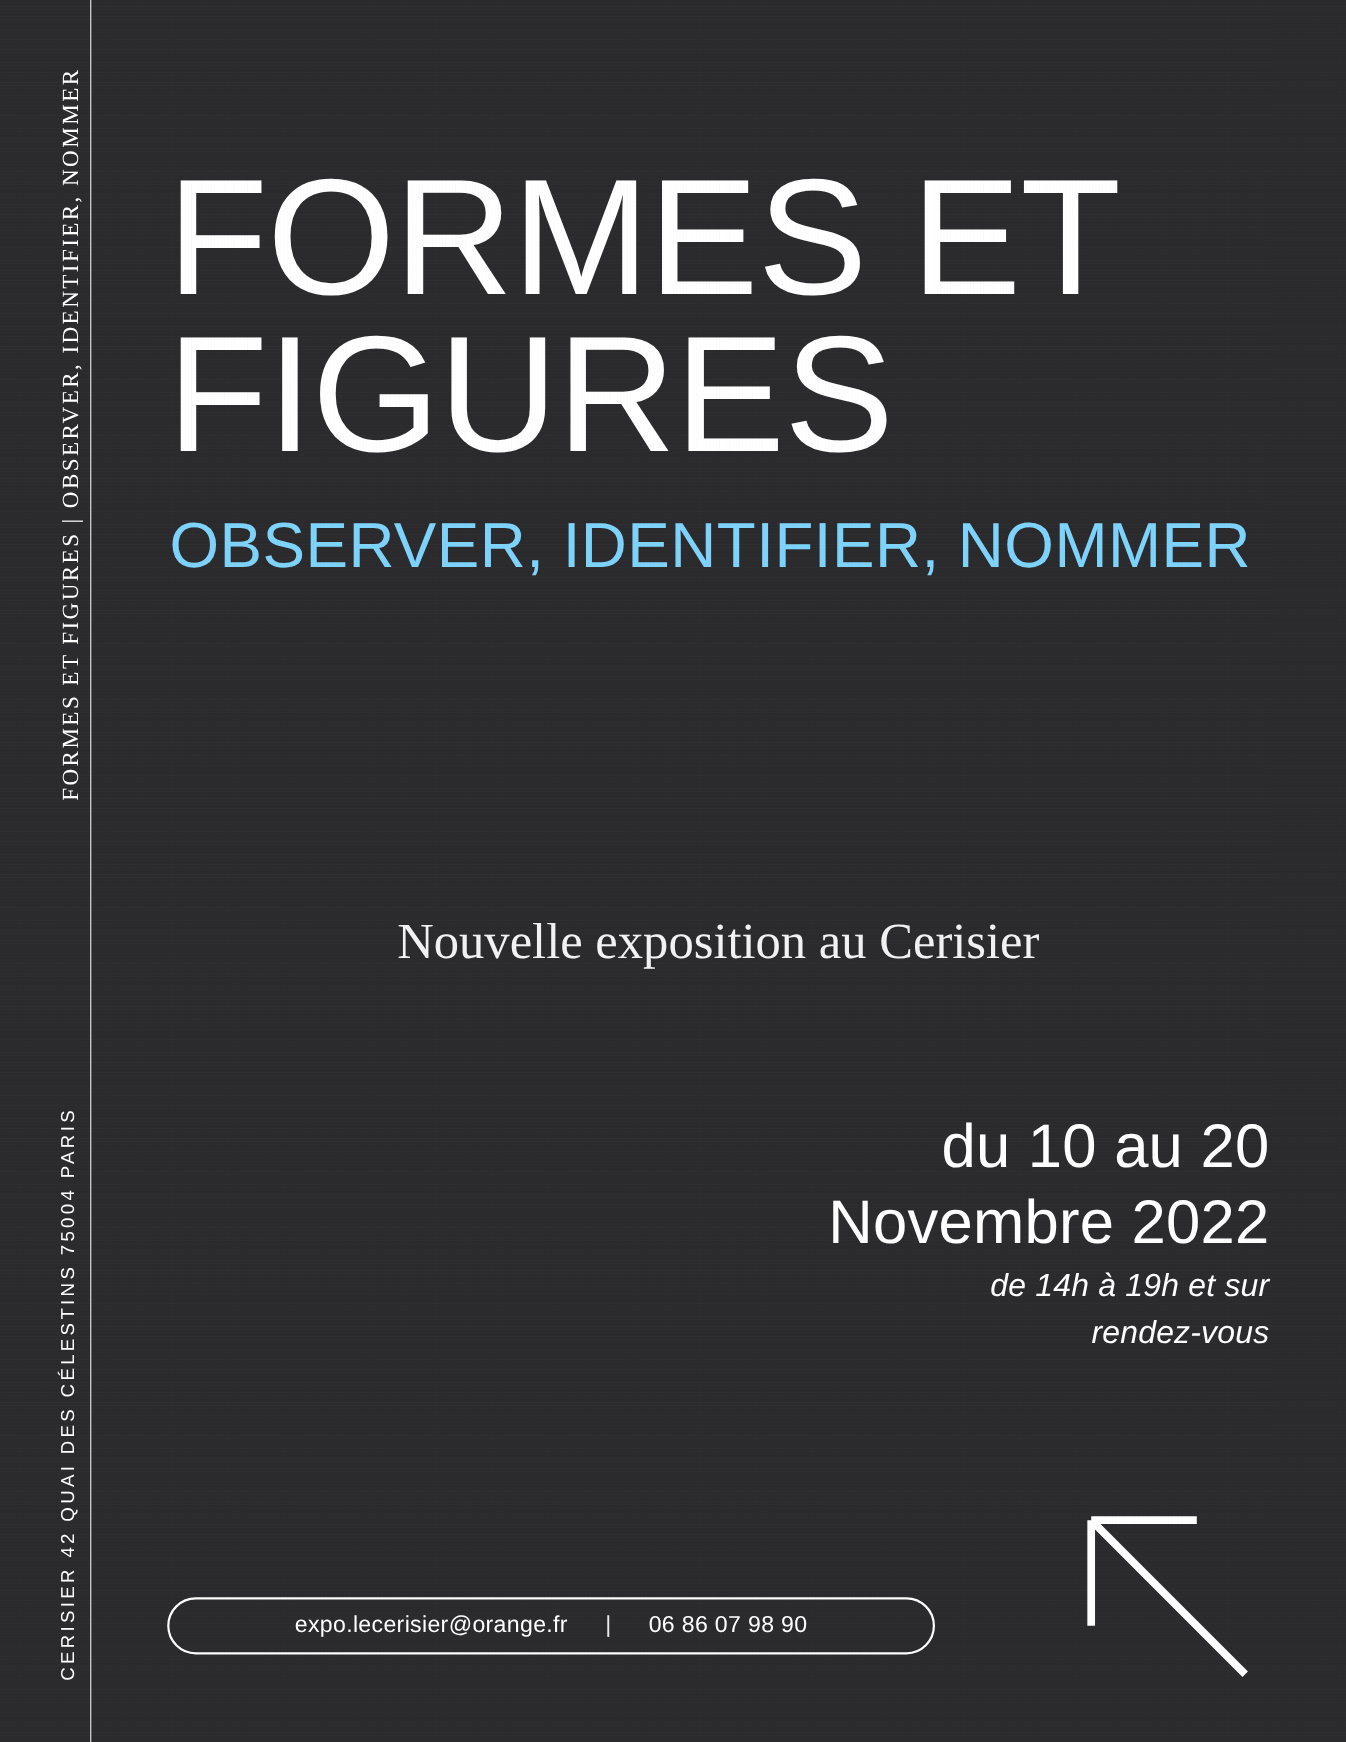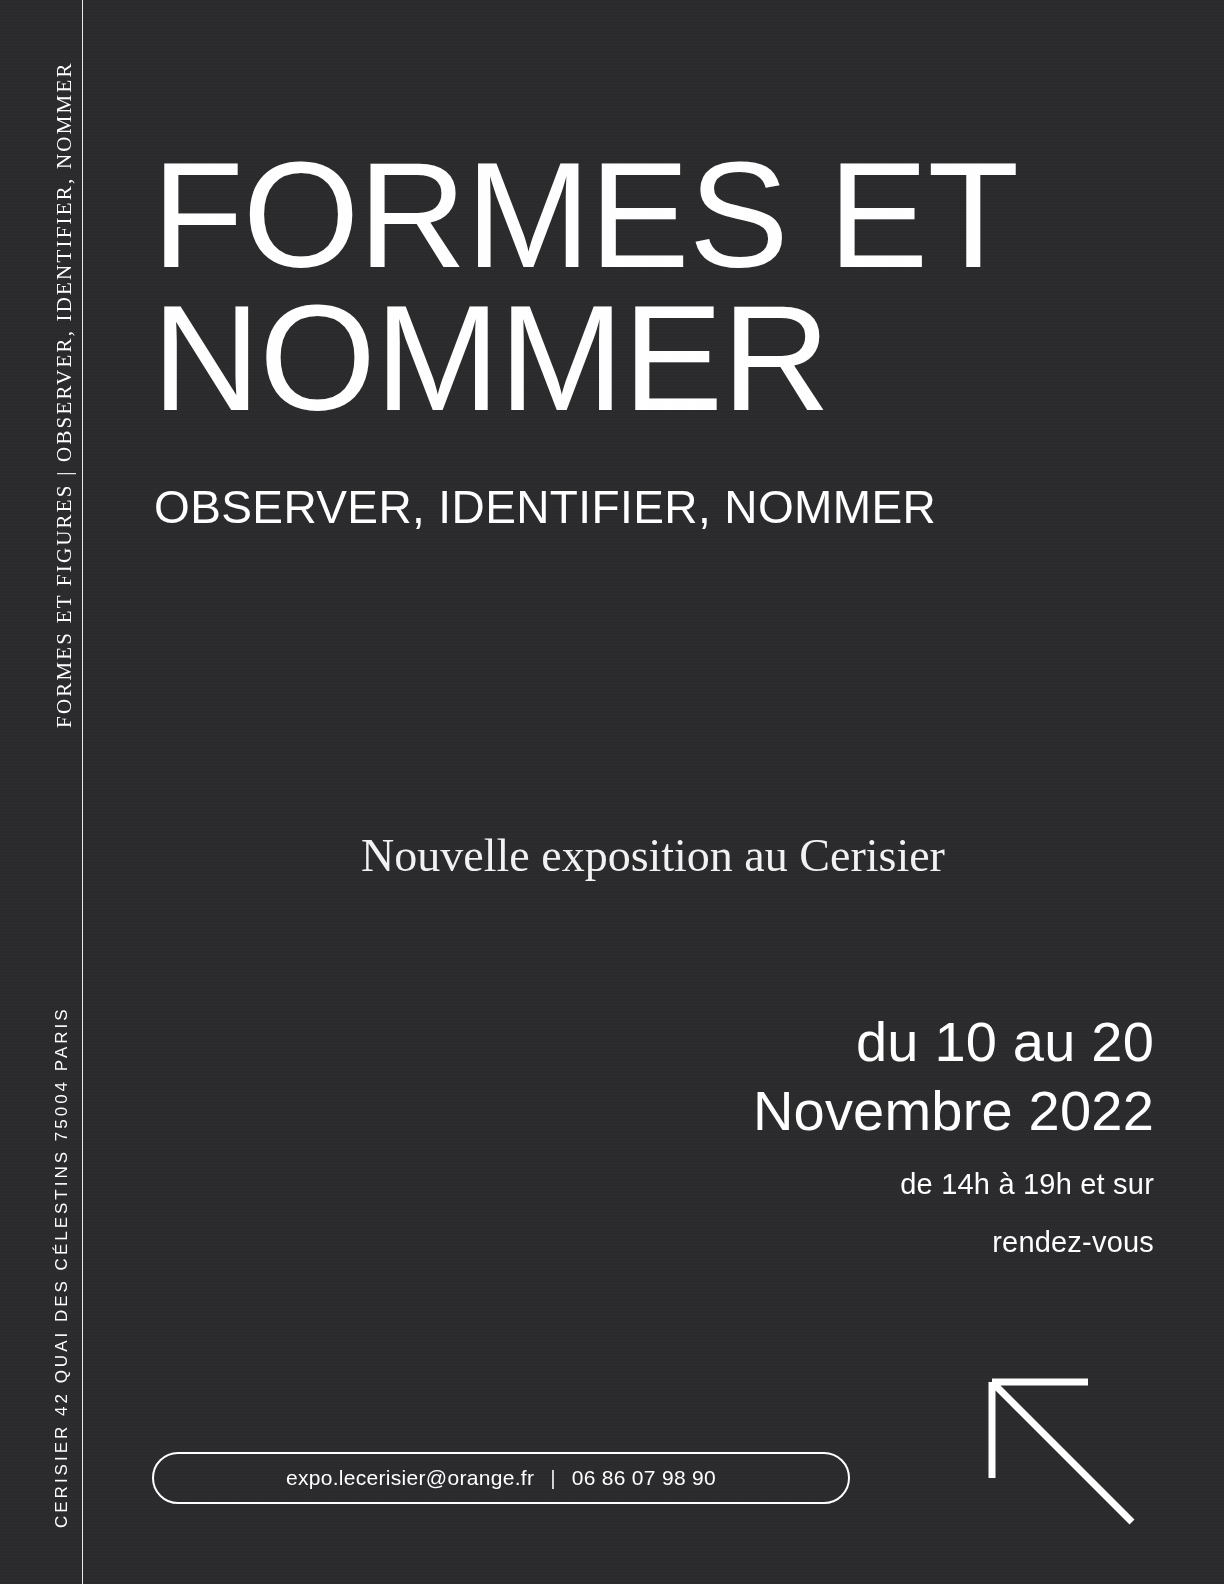--- a/index.html
+++ b/index.html
@@ -96,24 +96,23 @@
   .title .line2 {
     display: block;
   }
 
   .subtitle {
     position: absolute;
     left: 2px;
     top: 462px;
     font-family: "Liberation Sans", sans-serif;
     font-weight: 400;
-    font-size: 46px;
+    font-size: 58px;
     letter-spacing: 0.4px;
-    color: #ffffff;
-    margin-top: 18px;
+    color: #7dd3fc;
   }
 
   .venue {
     position: absolute;
     right: 0;
     top: 824px;
     width: 1002px;
     text-align: center;
     font-family: "Liberation Serif", serif;
     font-size: 46px;
@@ -134,37 +133,38 @@
   .dates .big {
     display: block;
     font-size: 56px;
     line-height: 1.23;
     letter-spacing: 0.2px;
   }
   .dates .small {
     display: block;
     font-size: 29px;
     line-height: 1.35;
-    margin-top: 19px;
+    margin-top: 4px;
     letter-spacing: 0.2px;
+    font-style: italic;
   }
 
   
   .pill {
     position: absolute;
     left: 0;
     top: 1452px;
     width: 698px;
     height: 52px;
     border: 2px solid #ffffff;
     border-radius: 26px;
     display: flex;
     align-items: center;
     justify-content: center;
-    gap: 16px;
+    gap: 34px;
     box-sizing: border-box;
   }
   .pill .txt {
     font-family: "Liberation Sans", sans-serif;
     font-size: 21px;
     letter-spacing: 0.3px;
     color: #ffffff;
   }
   .pill .sep {
     font-family: "Liberation Sans", sans-serif;
@@ -190,21 +190,21 @@
   <div class="spine-rule"></div>
 
   <div class="vert vert-top">FORMES ET FIGURES  |  OBSERVER, IDENTIFIER, NOMMER</div>
 
   <div class="vert vert-bottom">CERISIER 42 QUAI DES CÉLESTINS 75004 PARIS</div>
 
   <div class="content">
 
     <div class="title">
       <span class="line1">FORMES ET</span>
-      <span class="line2">NOMMER</span>
+      <span class="line2">FIGURES</span>
     </div>
 
     <div class="subtitle">OBSERVER, IDENTIFIER, NOMMER</div>
 
     <div class="venue">
       <span>Nouvelle exposition au Cerisier</span>
     </div>
 
     <div class="dates">
       <span class="big">du 10 au 20</span>

